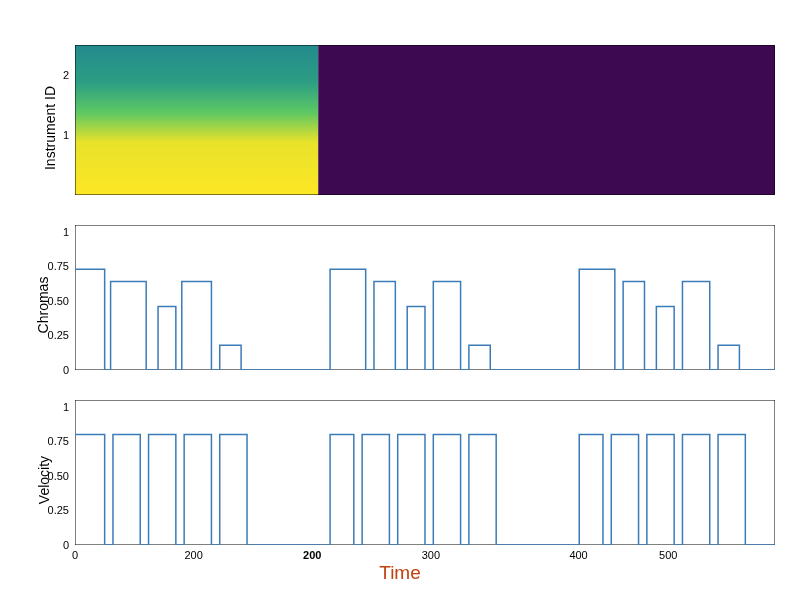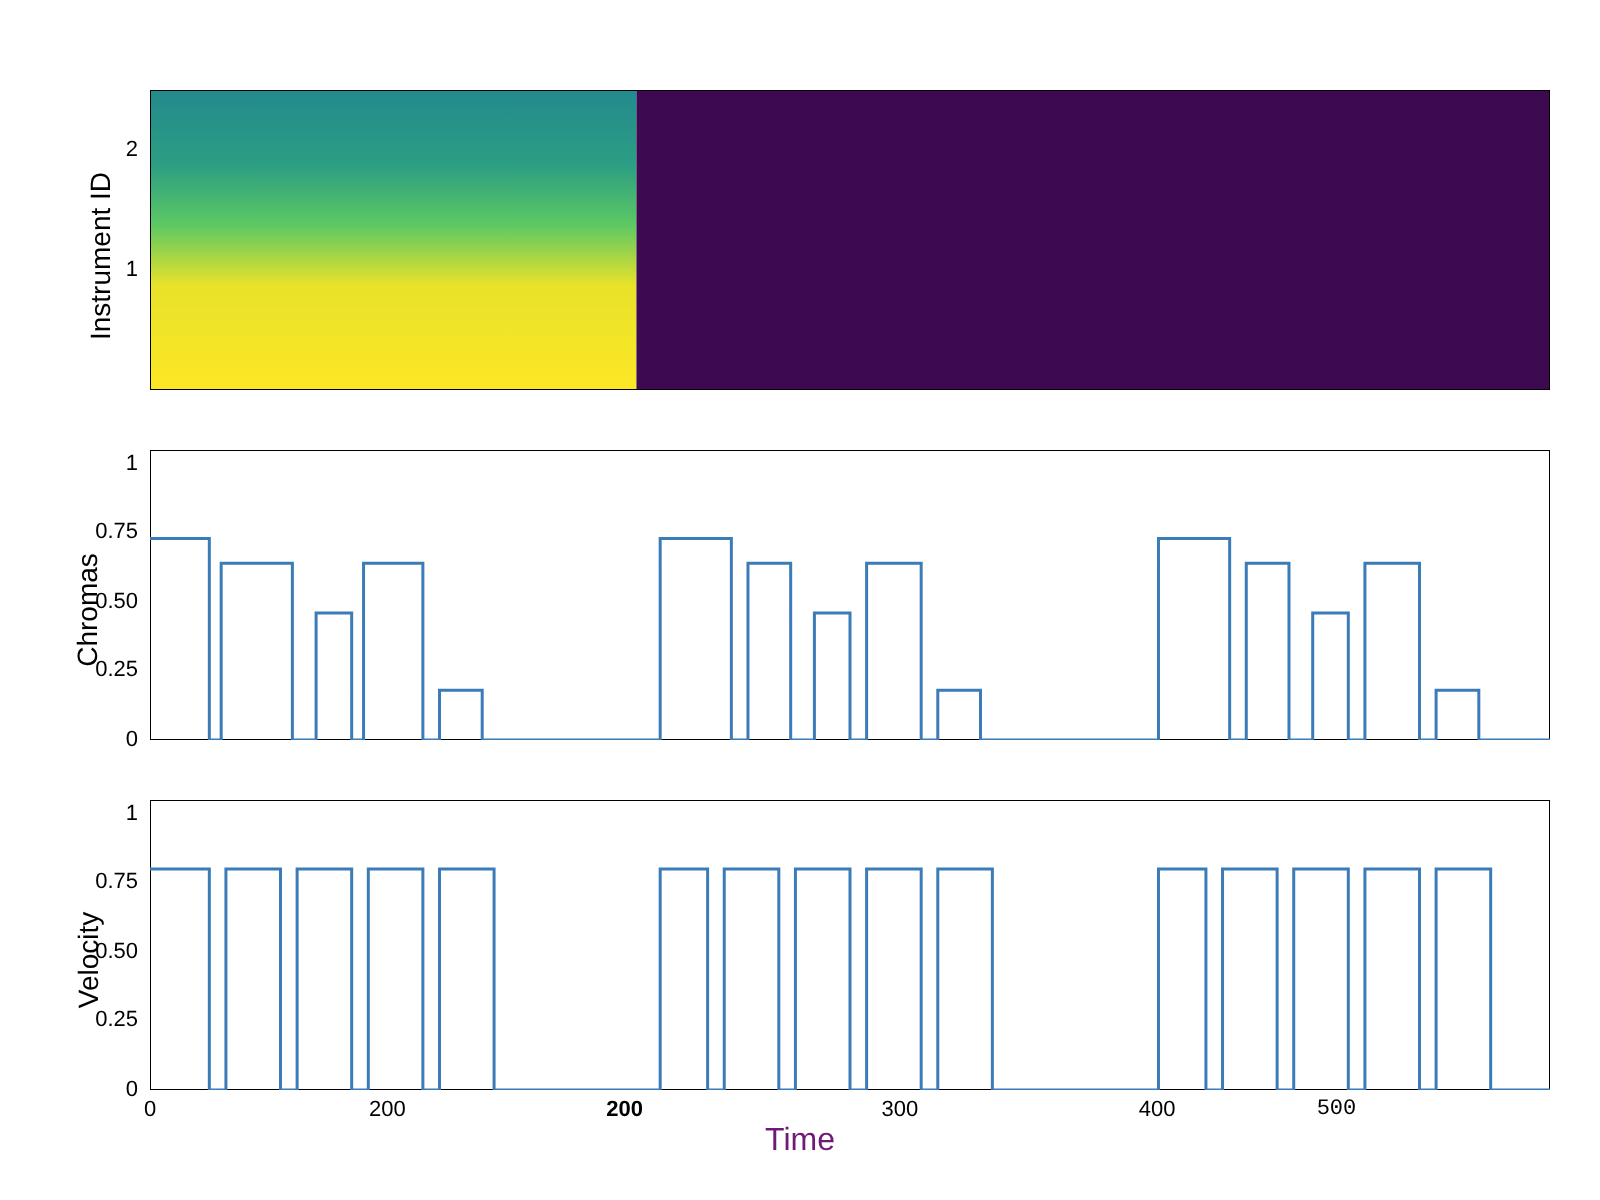--- a/index.html
+++ b/index.html
@@ -1,20 +1,20 @@
 <!DOCTYPE html>
 <html><head>
 <meta charset="utf-8">
 <style>
 body{margin:0;padding:0;background:#fff;font-family:sans-serif}
 .fig{width:800px;height:600px;position:relative}
 .title{position:absolute;top:15px;left:0;right:0;text-align:center;font-size:22px;color:#000}
 .panel{position:absolute;left:75px;right:25px}
 .ylabel{position:absolute;transform:rotate(-90deg);transform-origin:center;font-size:14px;color:#000}
-.xlabel{position:absolute;font-size:16px;color:#701a75}
+.xlabel{position:absolute;font-size:19px;color:#c2410c}
 .tick{position:absolute;font-size:11px;color:#000}
 .ty{right:100%;padding-right:6px;transform:translateY(-50%)}
 .tx{top:100%;padding-top:4px;transform:translateX(-50%)}
 svg{position:absolute;top:0;left:0;width:100%;height:100%}
 .axis-box{fill:none;stroke:#000;stroke-width:1}
 .line{fill:none;stroke:#3b7bb8;stroke-width:1.5}
 </style>
 </head>
 <body>
 
@@ -59,20 +59,20 @@
       <polyline id="line2" class="line" points="0,34.52380952380953 29.66101694915254,34.52380952380953 29.66101694915254,145 37.96610169491525,145 37.96610169491525,34.52380952380953 65.2542372881356,34.52380952380953 65.2542372881356,145 73.5593220338983,145 73.5593220338983,34.52380952380953 100.84745762711864,34.52380952380953 100.84745762711864,145 109.15254237288137,145 109.15254237288137,34.52380952380953 136.4406779661017,34.52380952380953 136.4406779661017,145 144.7457627118644,145 144.7457627118644,34.52380952380953 172.03389830508476,34.52380952380953 172.03389830508476,145 183.89830508474577,145 183.89830508474577,145 255.08474576271183,145 255.08474576271183,34.52380952380953 278.8135593220339,34.52380952380953 278.8135593220339,145 287.1186440677966,145 287.1186440677966,34.52380952380953 314.40677966101697,34.52380952380953 314.40677966101697,145 322.7118644067797,145 322.7118644067797,34.52380952380953 350,34.52380952380953 350,145 358.3050847457627,145 358.3050847457627,34.52380952380953 385.59322033898303,34.52380952380953 385.59322033898303,145 393.89830508474574,145 393.89830508474574,34.52380952380953 421.18644067796606,34.52380952380953 421.18644067796606,145 433.0508474576271,145 433.0508474576271,145 504.2372881355932,145 504.2372881355932,34.52380952380953 527.9661016949152,34.52380952380953 527.9661016949152,145 536.271186440678,145 536.271186440678,34.52380952380953 563.5593220338983,34.52380952380953 563.5593220338983,145 571.8644067796611,145 571.8644067796611,34.52380952380953 599.1525423728814,34.52380952380953 599.1525423728814,145 607.457627118644,145 607.457627118644,34.52380952380953 634.7457627118645,34.52380952380953 634.7457627118645,145 643.0508474576271,145 643.0508474576271,34.52380952380953 670.3389830508474,34.52380952380953 670.3389830508474,145 682.2033898305084,145 682.2033898305084,145 700,145"></polyline>
     </svg>
   <div class="tick ty" style="top: 100%;">0</div>
       <div class="tick ty" style="top: 76.1905%;">0.25</div>
       <div class="tick ty" style="top: 52.381%;">0.50</div>
       <div class="tick ty" style="top: 28.5714%;">0.75</div>
       <div class="tick ty" style="top: 4.7619%;">1</div>
       <div class="tick tx" style="left: 0%;">0</div>
       <div class="tick tx" style="left: 16.9492%;">200</div>
       <div class="tick tx" style="left: 33.8983%; font-weight: bold;">200</div>
-      <div class="tick tx" style="left: 50.8475%; margin-left: 19px;">300</div>
+      <div class="tick tx" style="left: 50.8475%;">300</div>
       <div class="tick tx" style="left: 67.7966%; margin-left: 29px;">400</div>
-      <div class="tick tx" style="left: 84.7458%; font-family: Liberation Mono, monospace;">500</div>
+      <div class="tick tx" style="left: 84.7458%;">500</div>
     </div>
   <div class="ylabel" style="top:472px;left:20px">Velocity</div>
 
   <div class="xlabel" style="top:562px;left:0;right:0;text-align:center">Time</div>
 </div>
 
 </body></html>

